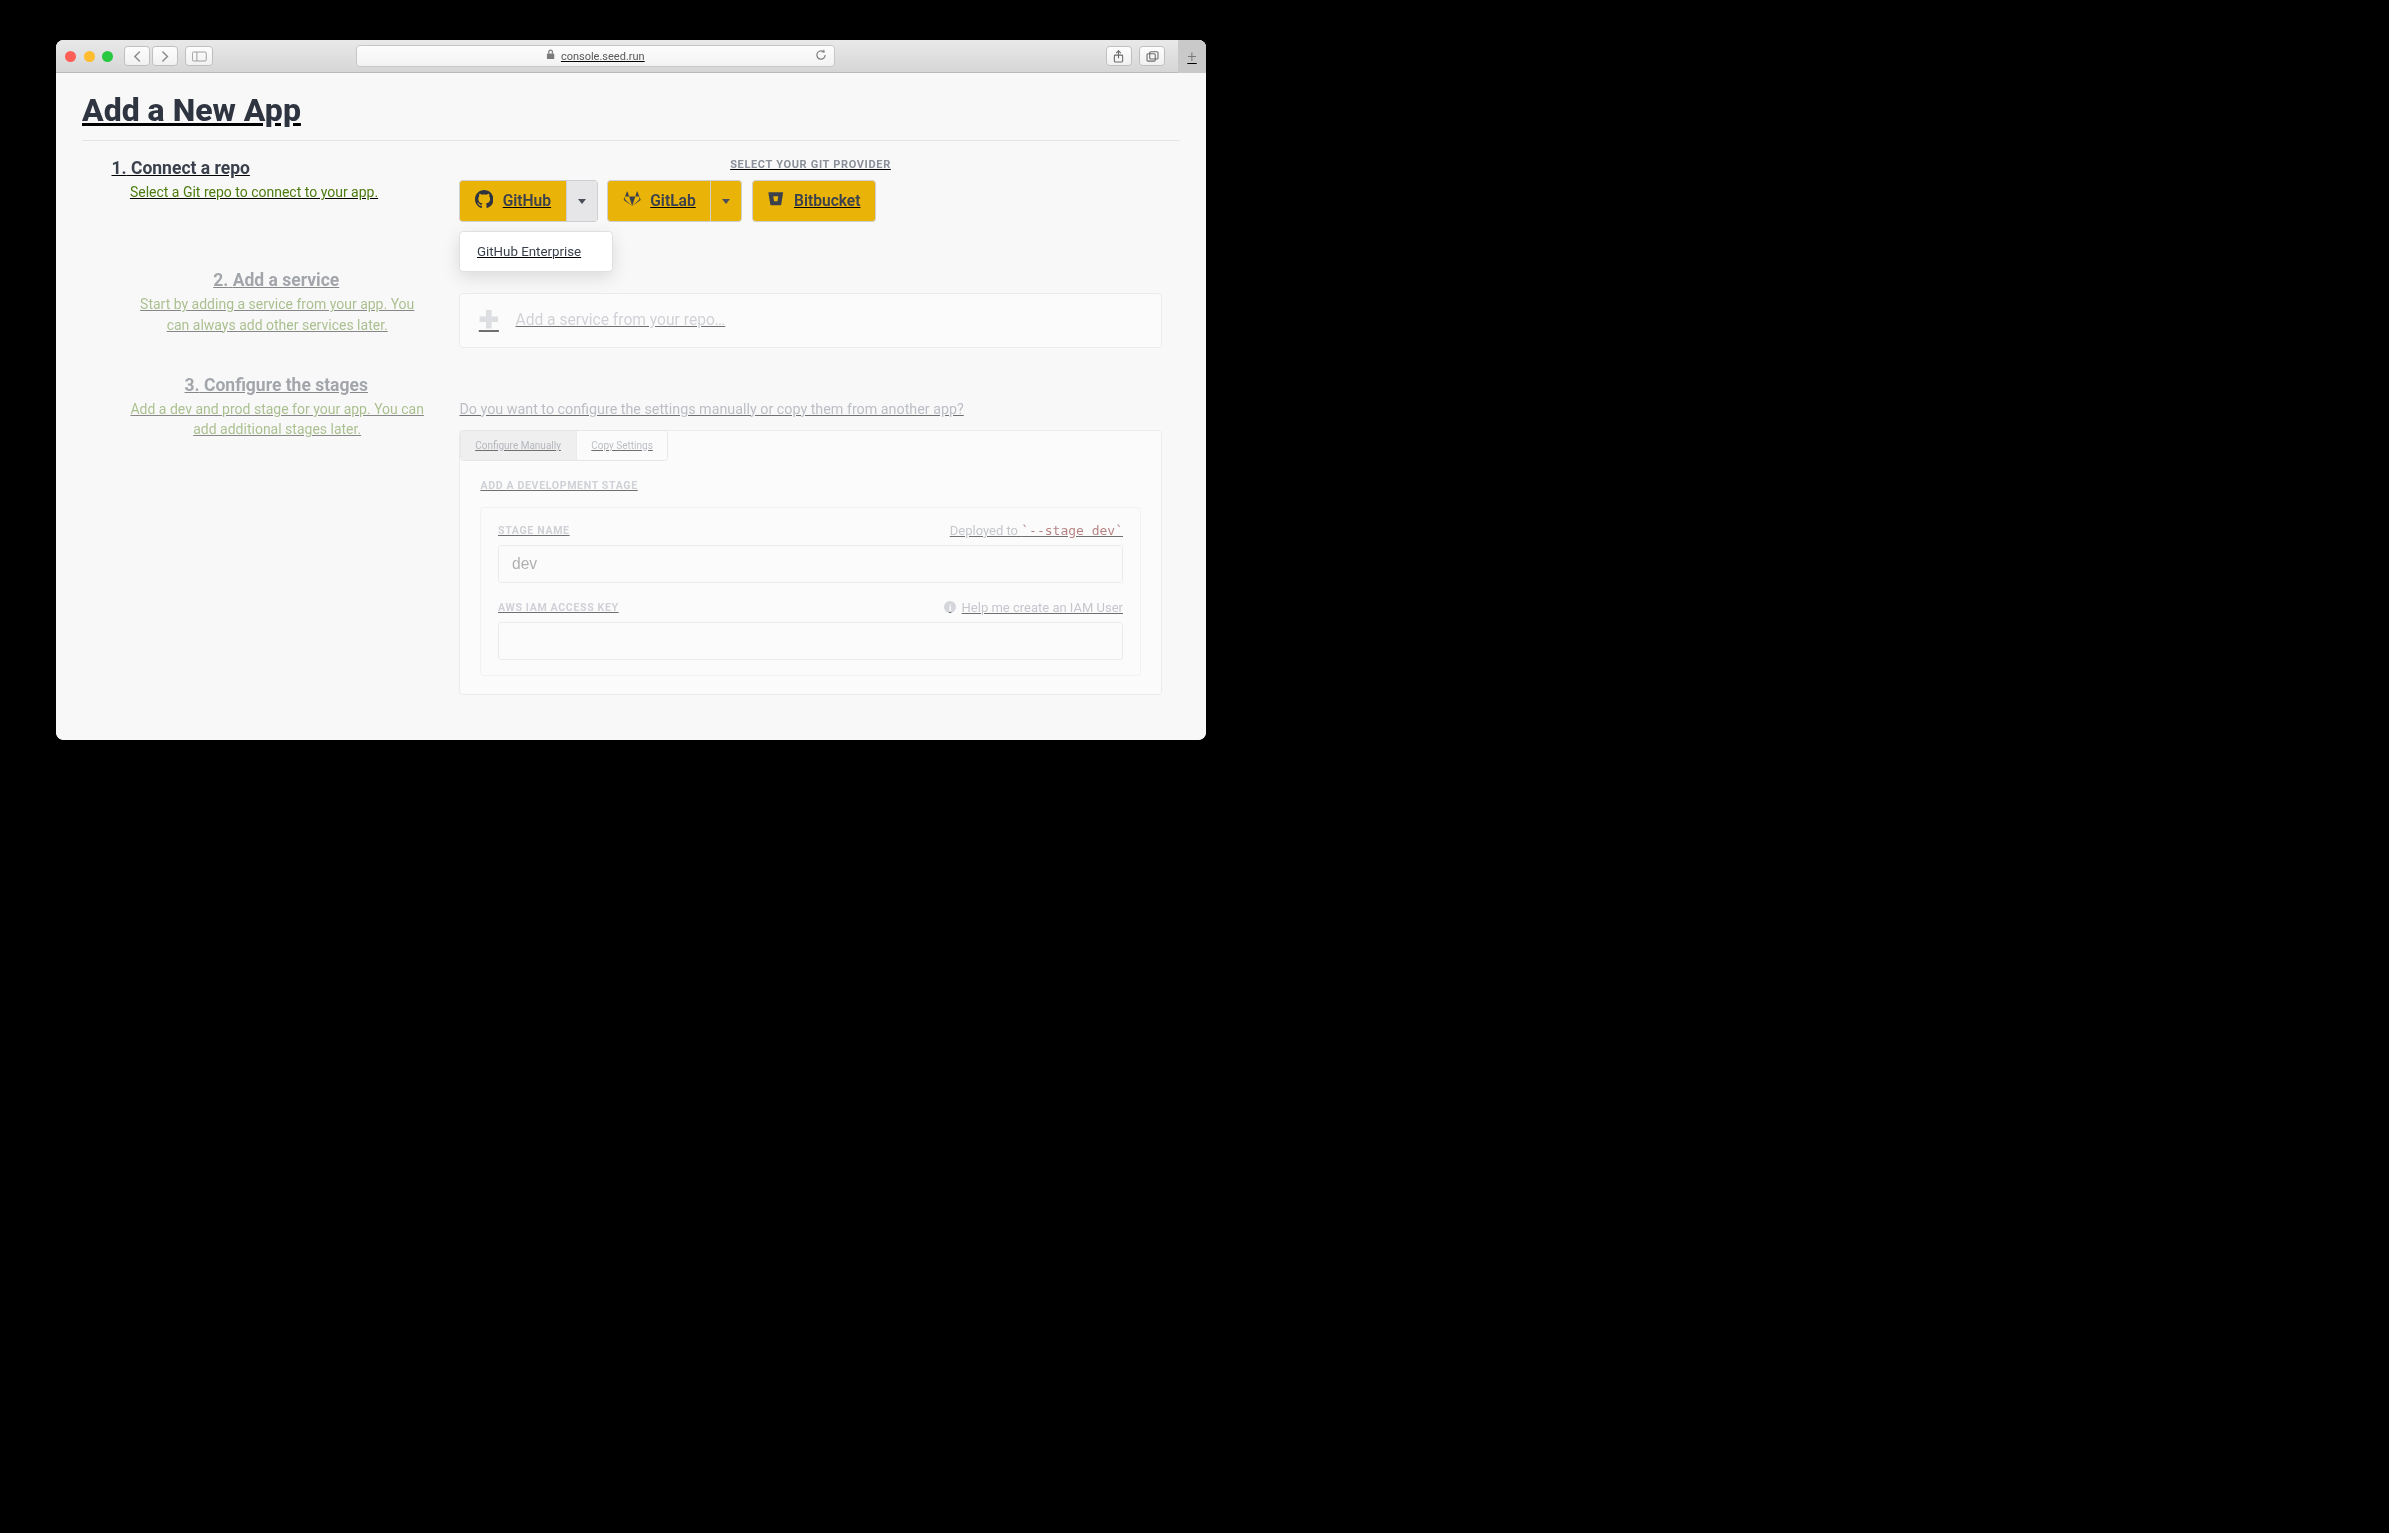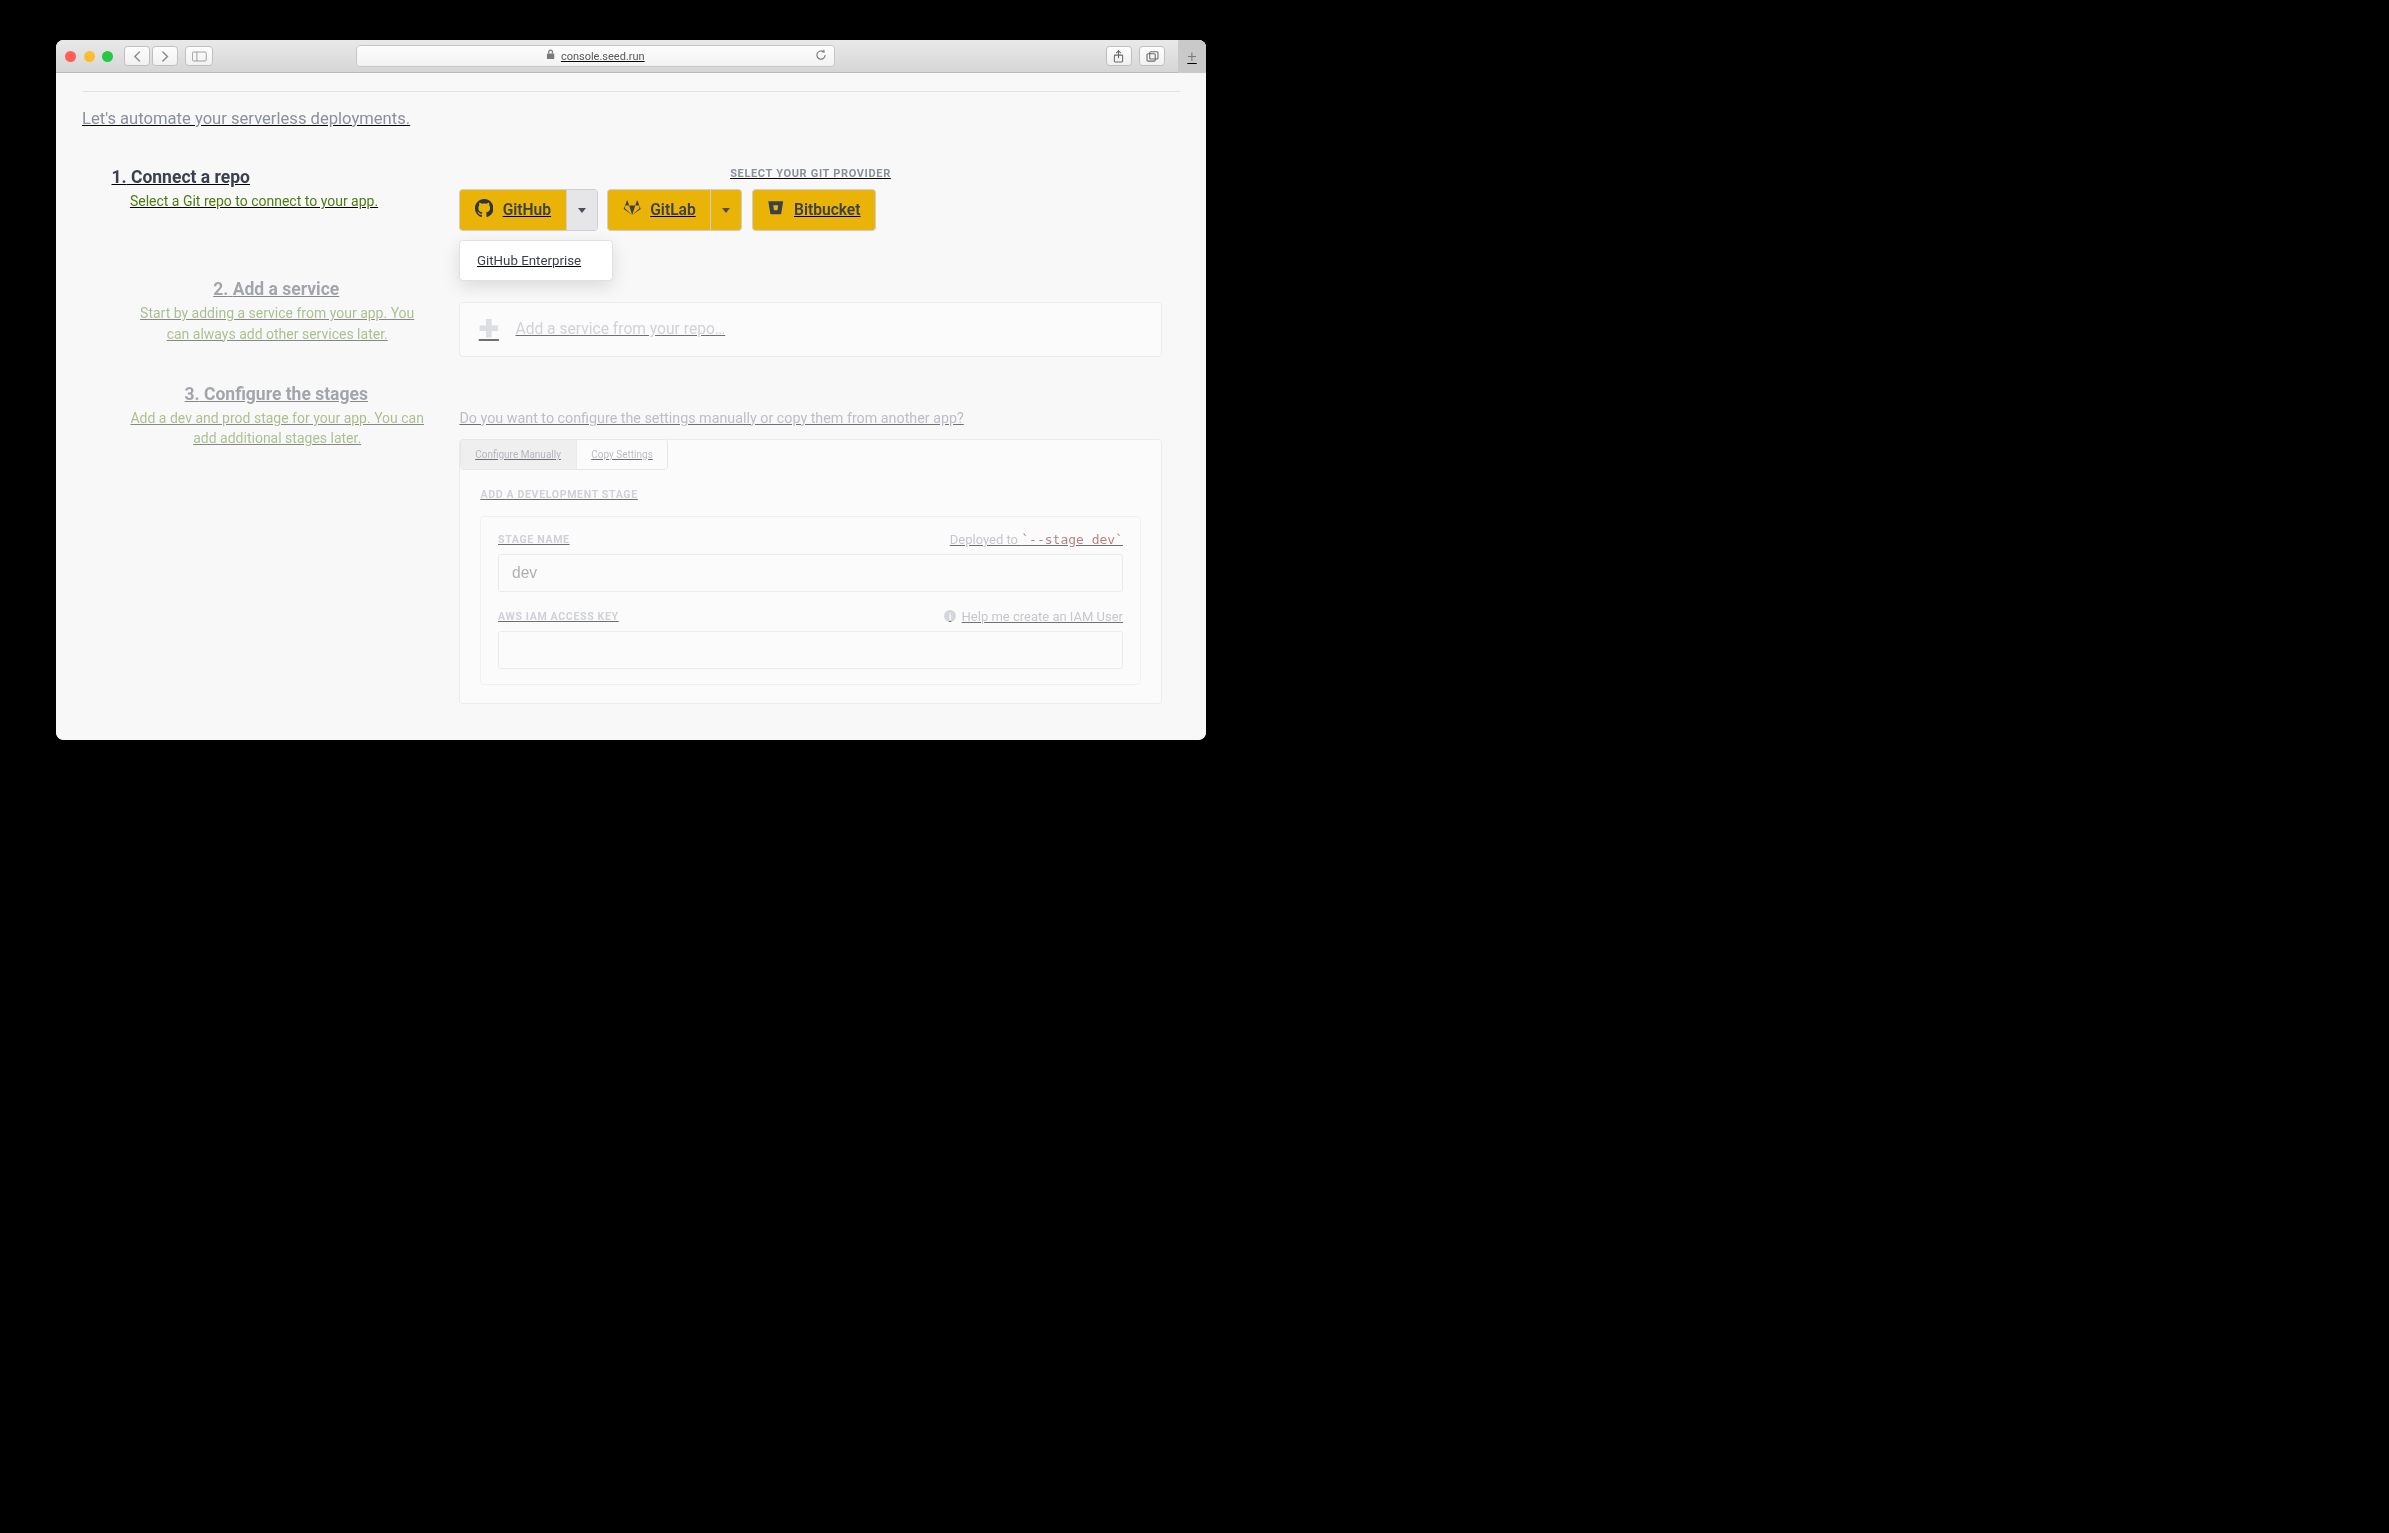--- a/index.html
+++ b/index.html
@@ -255,22 +255,22 @@
         <svg width="13" height="11" viewBox="0 0 14 12">
             <rect x="1" y="3" width="9" height="8" rx="1.2" fill="none" stroke="#6a6a6a" stroke-width="1.2"></rect>
             <rect x="4" y="0.8" width="9" height="8" rx="1.2" fill="none" stroke="#6a6a6a" stroke-width="1.2"></rect>
           </svg>
       </div>
       <div class="new-tab-chunk">+</div>
     </div>
   </div>
 
   <div class="content">
+    <h1 class="page-title">Add a New App</h1>
     <hr class="rule">
-    <div class="subtitle">Let's automate your serverless deployments.</div>
 
     <div class="layout">
       <div class="left">
 
         <div class="step">
           <div class="step-head">
             <span>1.</span>
             <span>Connect a repo</span>
           </div>
           <div class="step-desc">Select a Git repo to connect to your app.</div>

